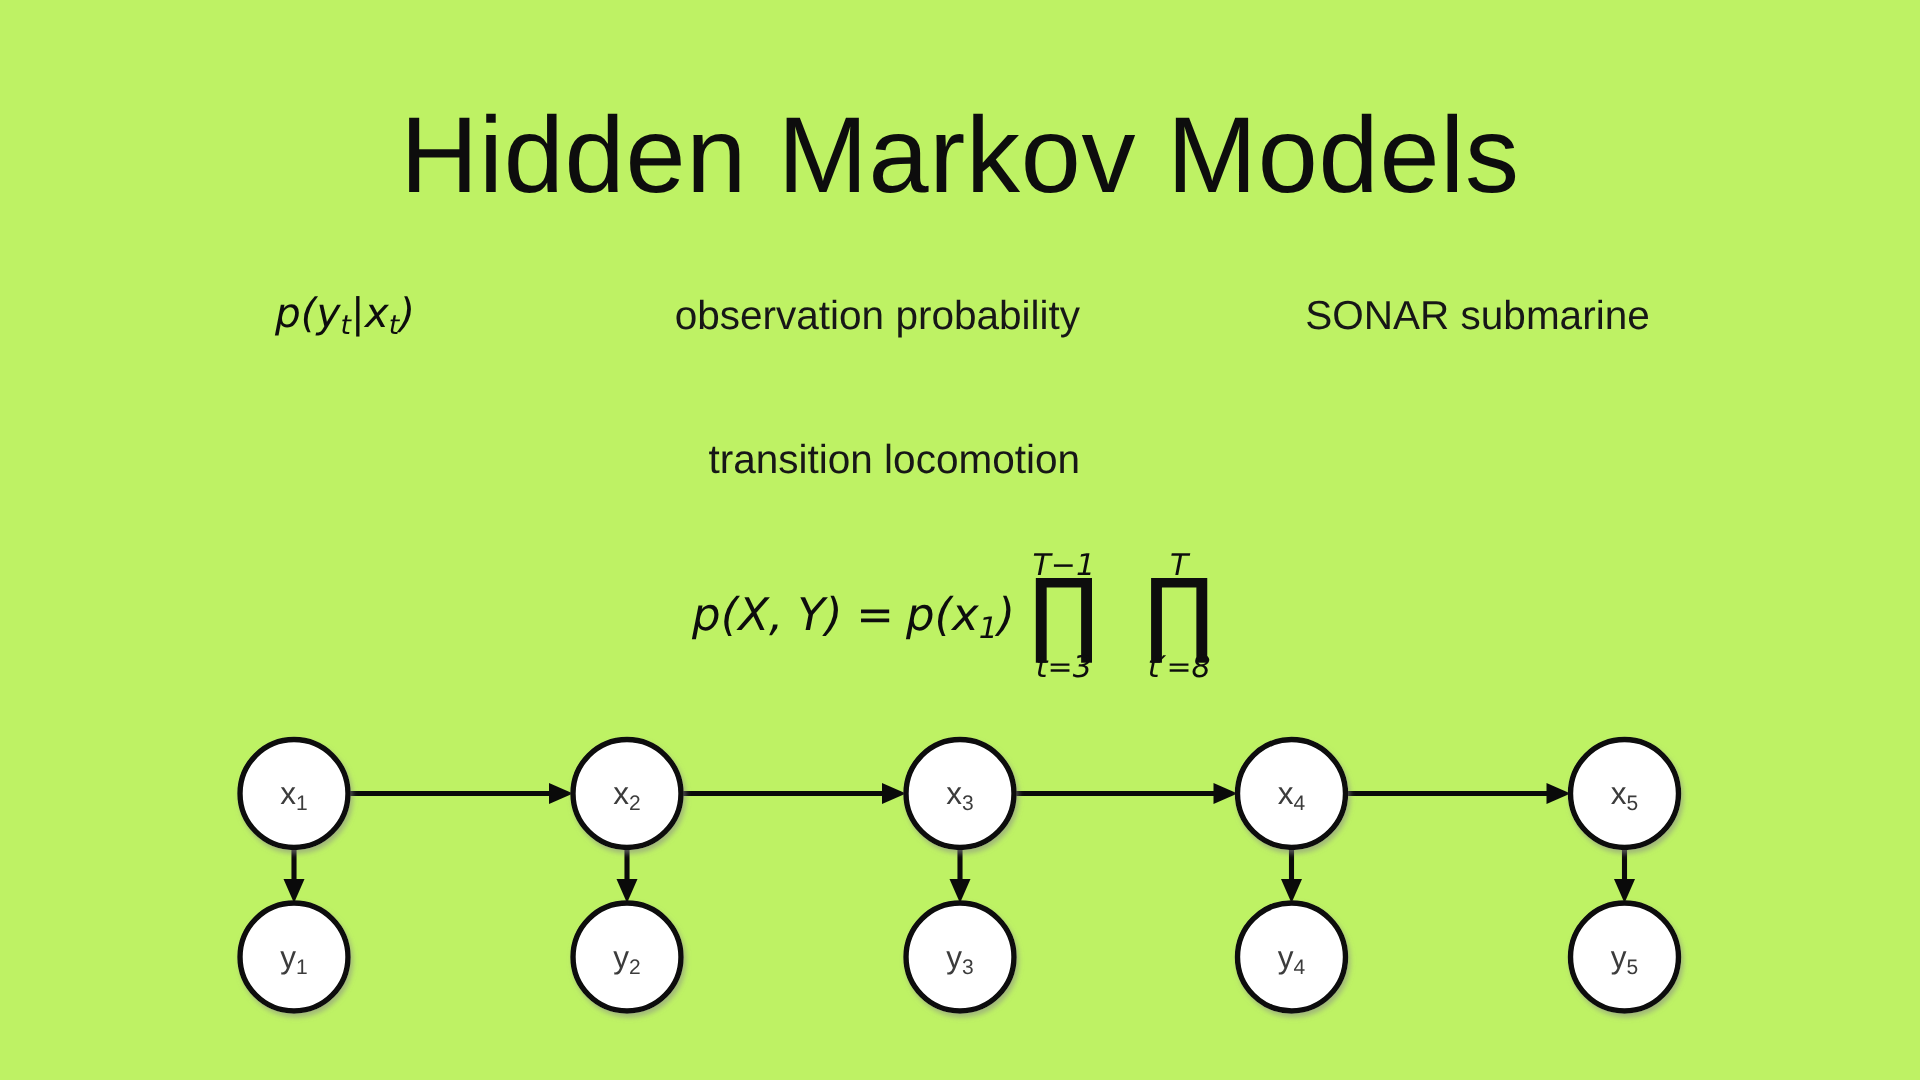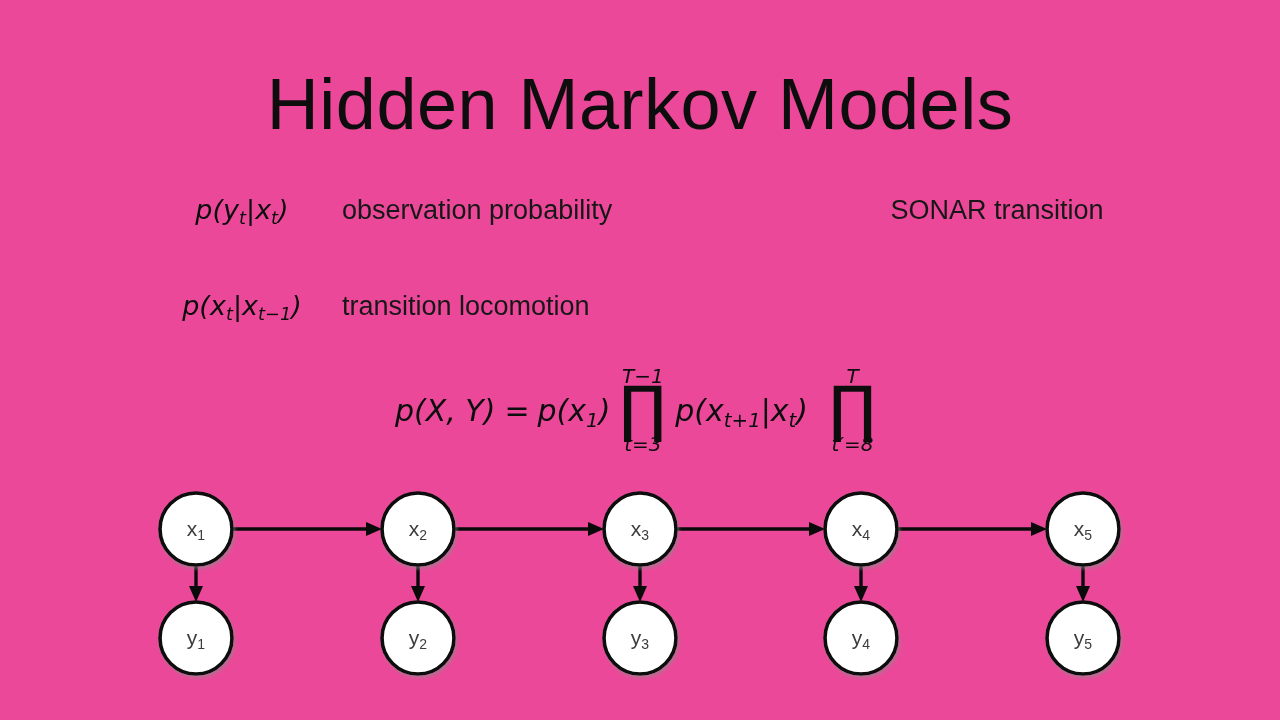--- a/index.html
+++ b/index.html
@@ -12,21 +12,21 @@
     height: 720px;
     overflow: hidden;
     font-family: "Liberation Sans", sans-serif;
     color: #111111;
     position: relative;
   }
 
   .slide {
     position: absolute;
     inset: 0;
-    background: #ec4899;
+    background: #bef264;
   }
 
   
   .title {
     position: absolute;
     top: 68px;
     left: 0;
     width: 1280px;
     text-align: center;
     font-family: "Liberation Sans", sans-serif;
@@ -34,21 +34,21 @@
     font-size: 72px;
     letter-spacing: 0.5px;
     color: #0d0d0d;
     line-height: 1;
     white-space: nowrap;
   }
 
   
   .def-row {
     position: absolute;
-    left: 12px;
+    left: 0;
     width: 1096px;
     height: 44px;
   }
   .def-row.row1 { top: 188px; }
   .def-row.row2 { top: 284px; }
 
   .def-math {
     position: absolute;
     left: 80px;
     width: 300px;
@@ -57,21 +57,21 @@
     font-style: italic;
     font-size: 27px;
     color: #0d0d0d;
     white-space: nowrap;
     line-height: 44px;
   }
   .def-name {
     position: absolute;
     left: 330px;
     width: 390px;
-    text-align: left;
+    text-align: right;
     font-family: "Liberation Sans", sans-serif;
     font-weight: 300;
     font-size: 27px;
     color: #171717;
     white-space: nowrap;
     line-height: 44px;
   }
   .def-meaning {
     position: absolute;
     left: 760px;
@@ -176,40 +176,38 @@
 </head>
 <body>
 
 <div class="slide">
 
   <div class="title">Hidden Markov Models</div>
 
   <div class="def-row row1">
     <div class="def-math"><span>p</span><span>(</span><span>y</span><sub>t</sub><span>|</span><span>x</span><sub>t</sub><span>)</span></div>
     <div class="def-name">observation probability</div>
-    <div class="def-meaning">SONAR transition</div>
+    <div class="def-meaning">SONAR submarine</div>
   </div>
 
   <div class="def-row row2">
-    <div class="def-math"><span>p</span><span>(</span><span>x</span><sub>t</sub><span>|</span><span>x</span><sub>t−1</sub><span>)</span></div>
     <div class="def-name">transition locomotion</div>
   </div>
 
   <div class="equation">
     <span class="eq-part eq-lhs">p(X, Y)</span>
       <span class="eq-part eq-eq">=</span>
       <span class="eq-part"><span>p(x</span><sub>1</sub><span>)</span></span>
 
     <span class="bigop">
       <span class="lim top">T−1</span>
       <span class="glyph">∏</span>
       <span class="lim bot">t=3</span>
     </span>
 
-    <span class="eq-part"><span>p(x</span><sub>t+1</sub><span>|x</span><sub>t</sub><span>)</span></span>
 
     <span class="prod-gap"></span>
 
     <span class="bigop">
       <span class="lim top">T</span>
       <span class="glyph">∏</span>
       <span class="lim bot">t′=8</span>
     </span>
 
   </div>

